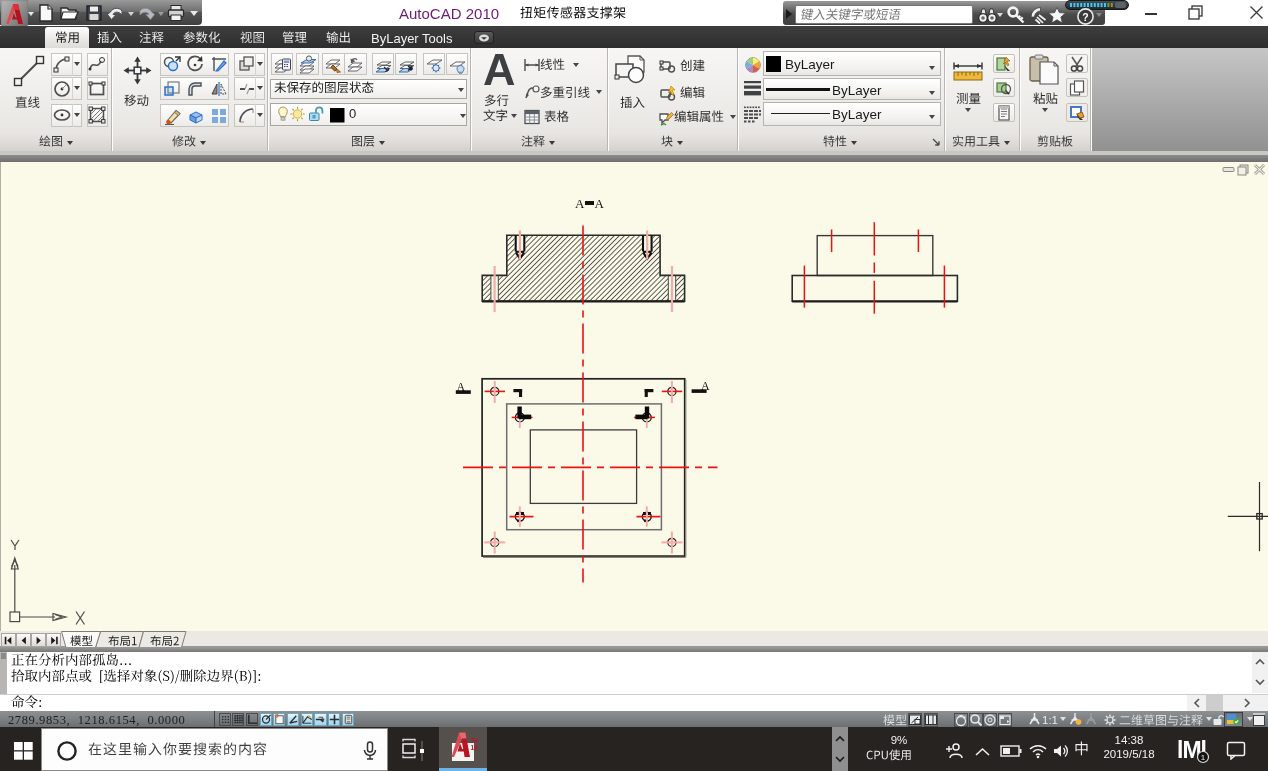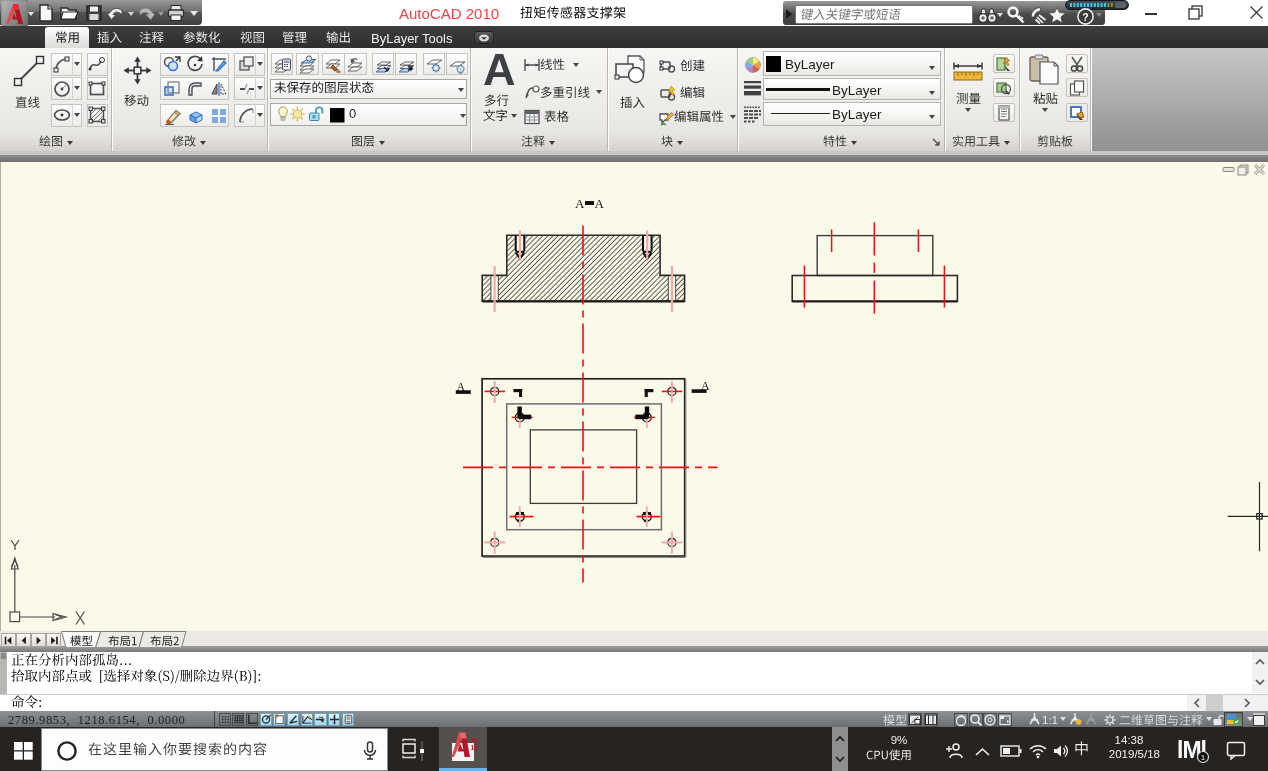--- a/index.html
+++ b/index.html
@@ -162,21 +162,21 @@
 <svg class="ab" style="left:136px;top:3px" width="20" height="20" viewBox="0 0 20 20">
       <path d="M15.5 9 C13 4.5 7 4 4 8 L4 12 C7 8 12 8.5 13 11.5 L10 11.5 L14.5 16.5 L18.5 11.5 Z" fill="#b6bac0" stroke="#8a8e94" stroke-width="0.8"></path>
     </svg>
 <div class="ab" style="left:158px;top:12px;width:0;height:0;border:3px solid transparent;border-top:4px solid #9b9b9b"></div>
 <svg class="ab" style="left:166px;top:3px" width="20" height="20" viewBox="0 0 20 20">
       <rect x="5" y="2.5" width="10" height="5" fill="#e8e8e8" stroke="#2a2a2a"></rect>
       <rect x="2.5" y="7" width="15" height="6.5" rx="1" fill="#cfd3d8" stroke="#2a2a2a" stroke-width="1.3"></rect>
       <rect x="5" y="12" width="10" height="5.5" fill="#f2f2f2" stroke="#2a2a2a"></rect>
     </svg>
 <div class="ab" style="left:190px;top:11px;width:0;height:0;border:4px solid transparent;border-top:5px solid #e8e8e8"></div>
-<div class="ab" style="left:399px;top:5px;font-size:15px;color:#ef4444">AutoCAD 2010</div>
+<div class="ab" style="left:399px;top:5px;font-size:15px;color:#701a75">AutoCAD 2010</div>
 <div style="position:absolute;left:520.0px;top:6.5px;"><svg width="107" height="14" style="overflow:visible">
         <g transform="translate(0,10.40) scale(0.05078,-0.05078)" fill="#111">
           <use href="#gs626d" x="0"></use>
           <use href="#gs77e9" x="262"></use>
           <use href="#gs4f20" x="524"></use>
           <use href="#gs611f" x="786"></use>
           <use href="#gs5668" x="1048"></use>
           <use href="#gs652f" x="1310"></use>
           <use href="#gs6491" x="1571"></use>
           <use href="#gs67b6" x="1833"></use>
@@ -1333,21 +1333,21 @@
 <svg class="ab" style="left:1052px;top:743px" width="19" height="16" viewBox="0 0 19 16">
 <path d="M2 6 L5 6 L9 2.5 L9 13.5 L5 10 L2 10 Z" fill="#f0f0f0"></path>
 <path d="M11.5 5 A4.5 4.5 0 0 1 11.5 11 M13 2.5 A 7.5 7.5 0 0 1 13 13.5" fill="none" stroke="#f0f0f0" stroke-width="1.3"></path>
     </svg>
 <div style="position:absolute;left:1074.0px;top:742.0px;"><svg width="16" height="16" style="overflow:visible">
         <g transform="translate(0,12.00) scale(0.05859,-0.05859)" fill="#f2f2f2">
           <use href="#gs4e2d" x="0"></use>
         </g>
       </svg></div>
 <div class="ab" style="left:1098px;top:733.5px;width:62px;height:12px;font-size:11.5px;color:#f2f2f2;text-align:center">14:38</div>
-<div class="ab" style="left:1098px;top:748px;width:62px;height:12px;font-size:11.5px;color:#f2f2f2;text-align:right">2019/5/18</div>
+<div class="ab" style="left:1098px;top:748px;width:62px;height:12px;font-size:11.5px;color:#f2f2f2;text-align:center">2019/5/18</div>
 <div class="ab" style="left:1177px;top:737px;font-size:23px;font-weight:bold;color:#fff;letter-spacing:-1px">lMl</div>
 <svg class="ab" style="left:1196px;top:750px" width="14" height="14" viewBox="0 0 14 14">
       <circle cx="7" cy="7" r="5.5" fill="#111" stroke="#ddd" stroke-width="1.2"></circle>
       <text x="7" y="10" font-size="8" fill="#eee" text-anchor="middle" font-family="Liberation Sans">1</text>
     </svg>
 <svg class="ab" style="left:1226px;top:741px" width="20" height="19" viewBox="0 0 20 19">
 <rect x="1.5" y="1.5" width="17" height="13" rx="1.5" fill="none" stroke="#f0f0f0" stroke-width="1.5"></rect>
 <path d="M5 14.5 L5 18 L9 14.5" fill="none" stroke="#f0f0f0" stroke-width="1.5"></path>
     </svg>
 </div>

